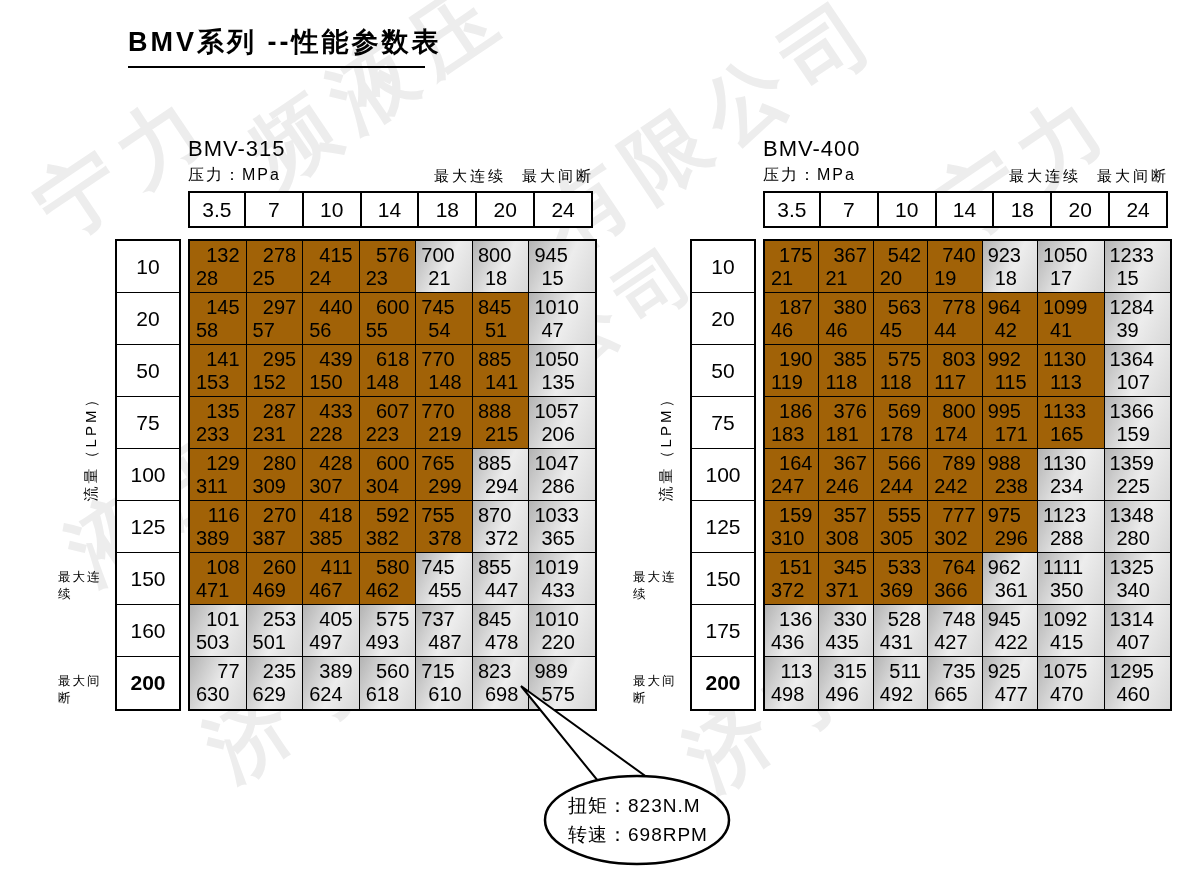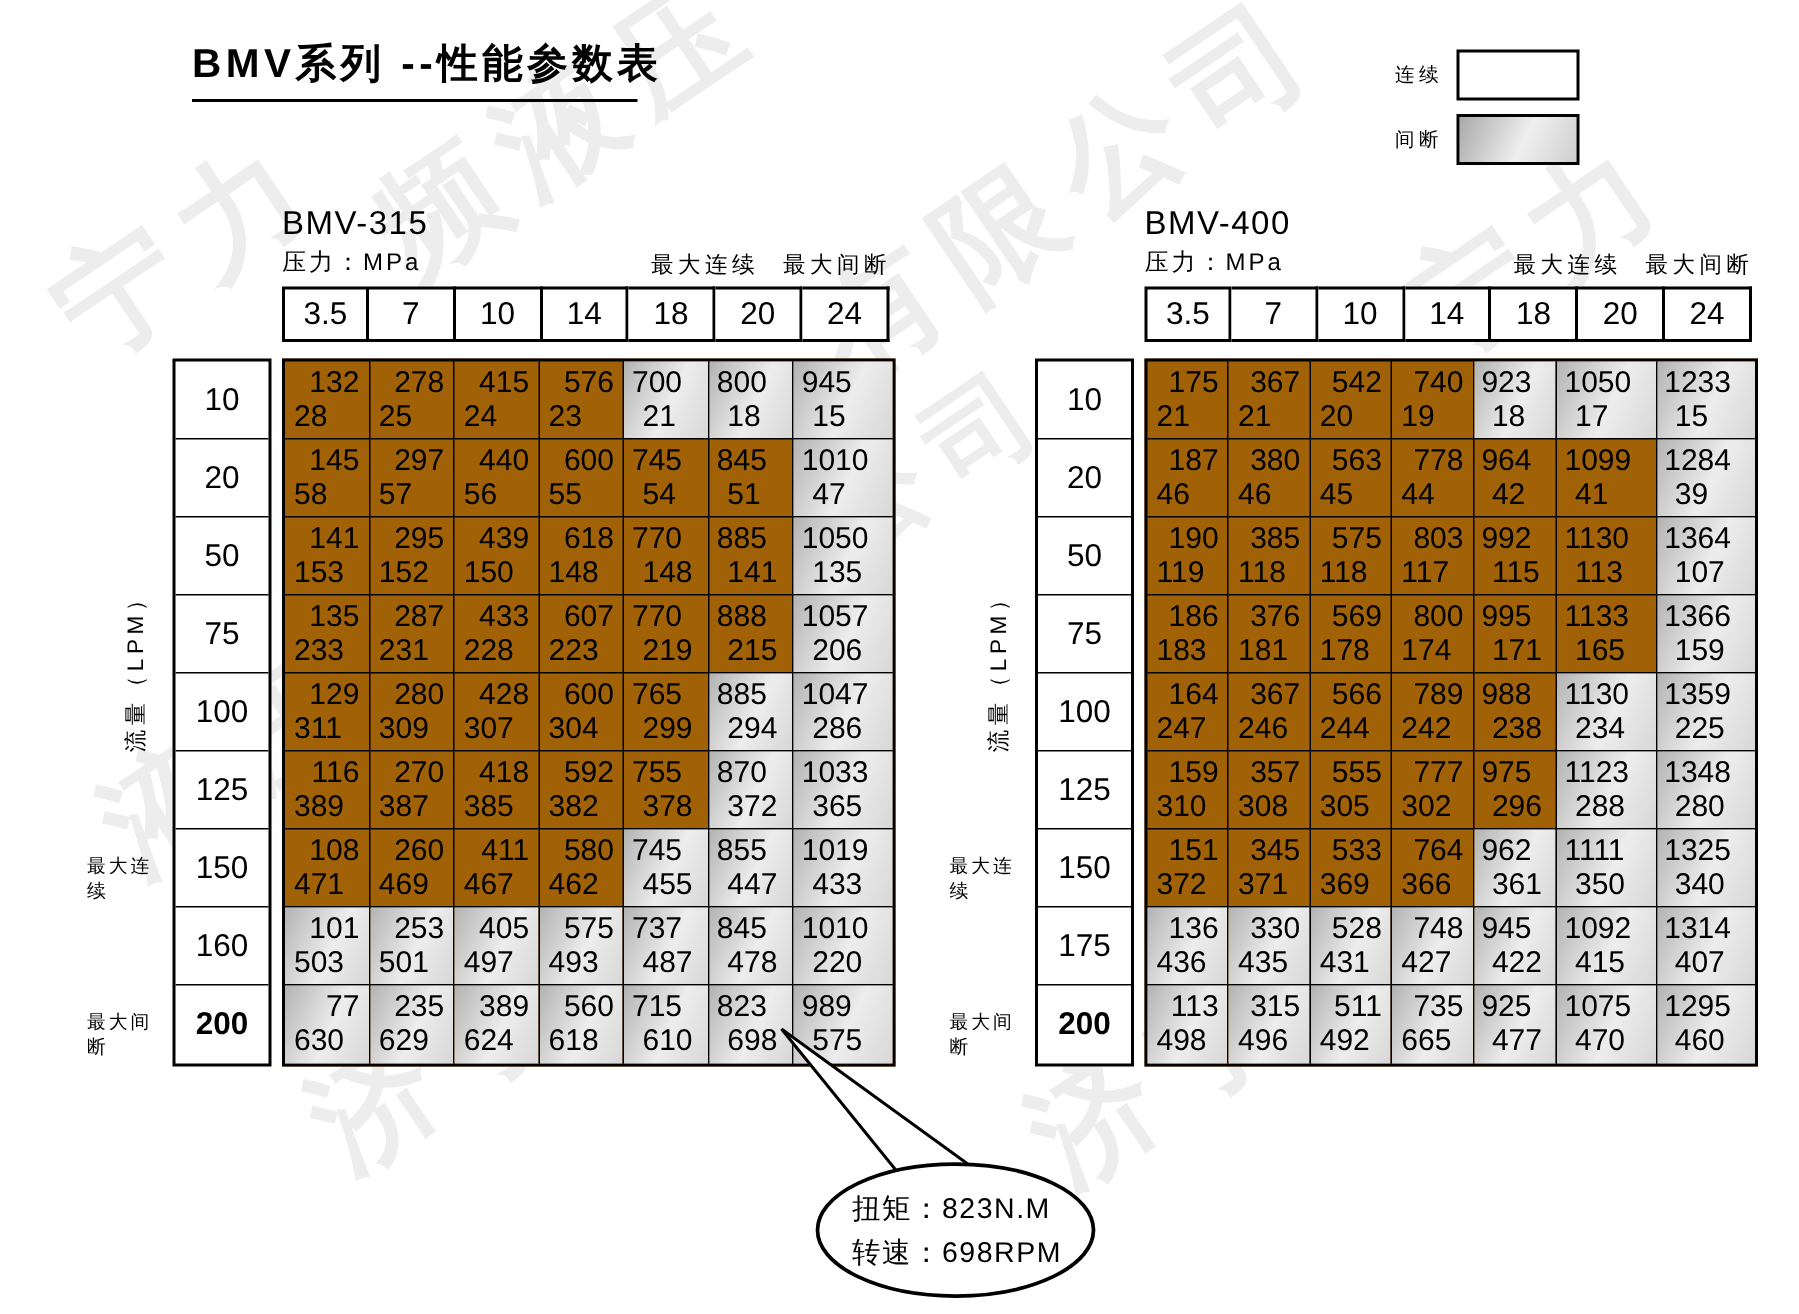--- a/index.html
+++ b/index.html
@@ -79,30 +79,20 @@
       <span class="wm w4">液压有限</span>
       <span class="wm w5">公司</span>
       <span class="wm w6">济宁</span>
       <span class="wm w7">济宁</span>
       <span class="wm w8">宁力</span>
     </div>
 
   <div class="page-title">BMV系列 --性能参数表</div>
   <div class="title-rule"></div>
 
-  <div class="legend">
-    <div class="legend-row">
-      <span class="legend-label">连续</span>
-      <div class="legend-box"></div>
-    </div>
-    <div class="legend-row">
-      <span class="legend-label">间断</span>
-      <div class="legend-box gray"></div>
-    </div>
-  </div>
 
   <section class="group g0">
       <div class="tbl-name">BMV-315</div>
       <div class="press-label">压力：MPa</div>
       <div class="maxnotes">
         <span>最大连续</span>
         <span>最大间断</span>
       </div>
       <div class="hdr">
         <div class="hdr-cell">3.5</div>

